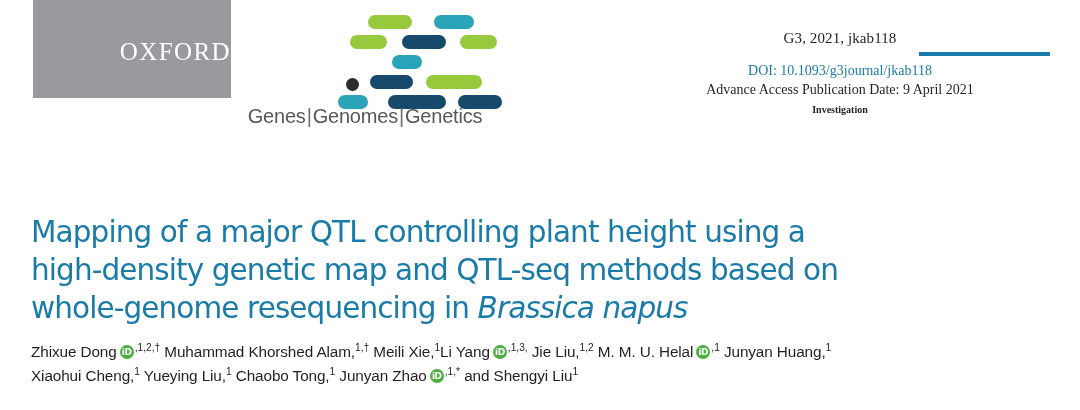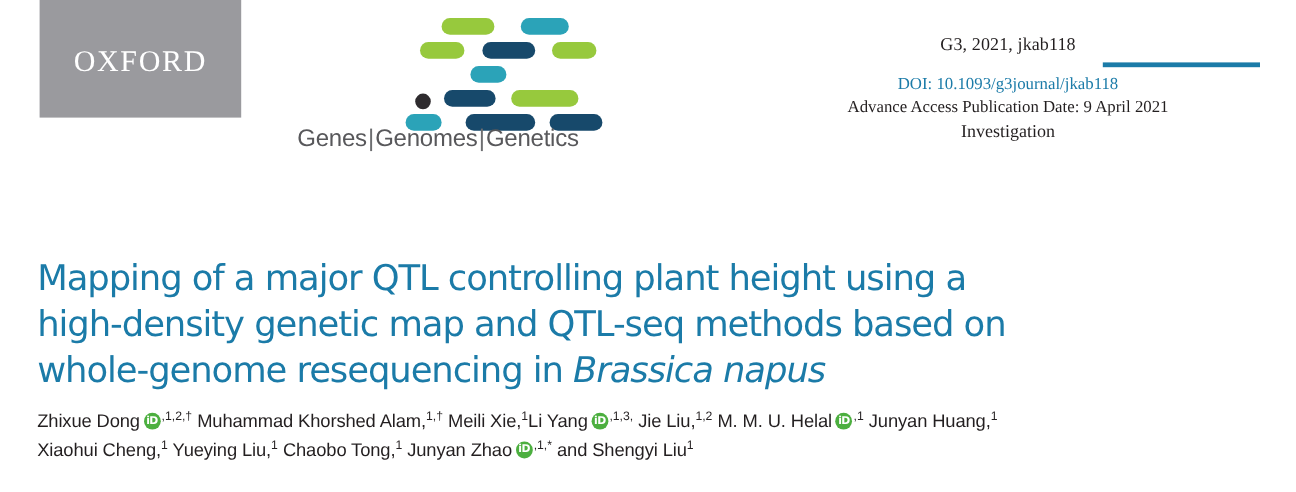--- a/index.html
+++ b/index.html
@@ -21,26 +21,26 @@
     position: absolute;
     left: 0; top: 0;
     width: 1080px;
     height: 150px;
   }
 
   #oxford-box {
     position: absolute;
     left: 33px;
     top: 0px;
-    width: 168px;
+    width: 198px;
     height: 98px;
     background: #9a9a9e;
     display: flex;
     align-items: center;
-    justify-content: center;
+    justify-content: flex-end;
   }
   #oxford-wordmark {
     font-family: "Liberation Serif", serif;
     color: #ffffff;
     font-size: 25px;
     letter-spacing: 1.4px;
     font-weight: 400;
     line-height: 1;
     padding-top: 4px;
   }
@@ -126,23 +126,23 @@
   #meta-doi {
     font-size: 14px;
     line-height: 19px;
     color: #1b7ba8;
   }
   #meta-date {
     font-size: 14px;
     line-height: 19px;
   }
   #meta-section {
-    font-size: 15px;
+    font-size: 10px;
     line-height: 20px;
-    font-weight: normal;
+    font-weight: bold;
     margin-top: 1px;
   }
 
   
   #article-title {
     position: absolute;
     left: 31px;
     top: 193px;
     width: 1010px;
     font-family: "DejaVu Sans", sans-serif;

